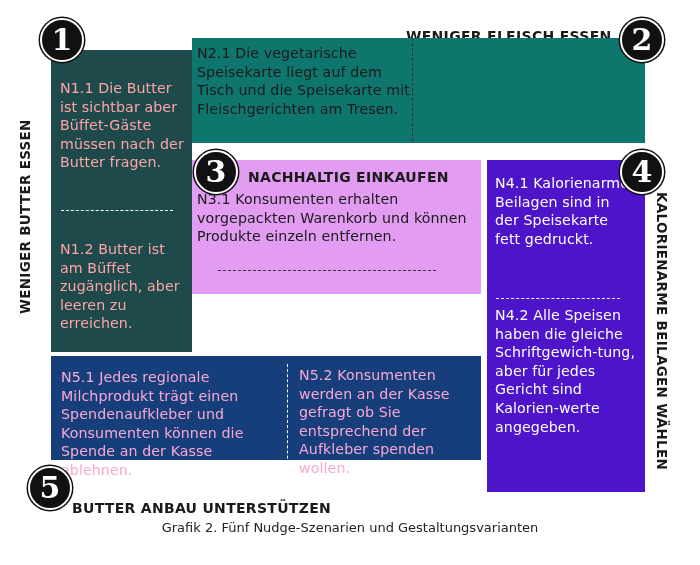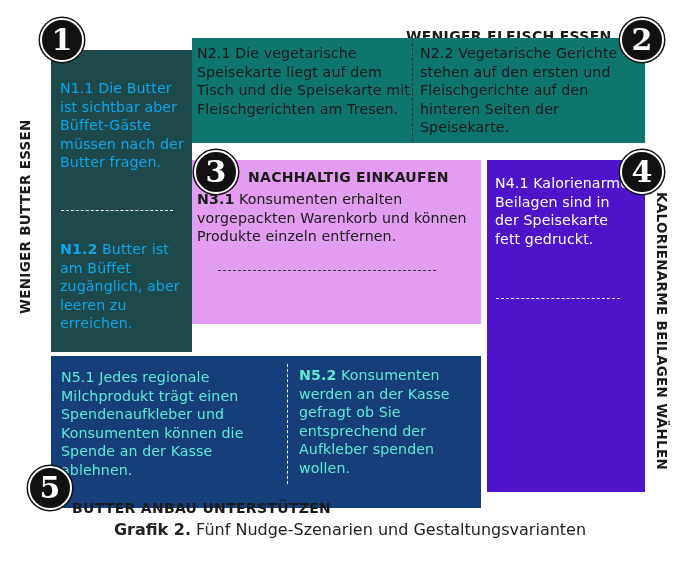--- a/index.html
+++ b/index.html
@@ -1,39 +1,39 @@
 <!DOCTYPE html>
 <html><head>
 <meta charset="utf-8">
 <style>
   html, body { margin:0; padding:0; background:#ffffff; }
   body { width:700px; height:565px; position:relative; overflow:hidden;
          font-family:"DejaVu Sans","Liberation Sans",sans-serif; }
   .box { position:absolute; box-sizing:border-box; }
   .txt { font-size:14.2px; line-height:18.6px; letter-spacing:0.1px; }
-  b { font-weight:bold; }
-  #n1 { left:51px; top:50px; width:141px; height:302px; background:#1f4a4c; color:#0ea5e9; }
+  b { font-weight:normal; }
+  #n1 { left:51px; top:50px; width:141px; height:302px; background:#1f4a4c; color:#fca5a5; }
   #n2 { left:192px; top:38px; width:453px; height:105px; background:#0f766e; color:#1a1a1a; }
-  #n3 { left:192px; top:160px; width:289px; height:164px; background:#e29cf1; color:#1a1a1a; }
+  #n3 { left:192px; top:160px; width:289px; height:134px; background:#e29cf1; color:#1a1a1a; }
   #n4 { left:487px; top:160px; width:158px; height:332px; background:#4d14c9; color:#ffffff; }
-  #n5 { left:51px; top:356px; width:430px; height:152px; background:#153e7a; color:#5eead4; }
+  #n5 { left:51px; top:356px; width:430px; height:104px; background:#153e7a; color:#f9a8d4; }
   .badge { position:absolute; width:40px; height:40px; border-radius:50%;
            background:#111; border:2px solid #ffffff; box-shadow:0 0 0 1.5px #111;
            color:#fff; font-family:"DejaVu Serif","Liberation Serif",serif;
            font-weight:bold; font-size:30px; line-height:40px; text-align:center; z-index:5; }
   .heading { position:absolute; font-weight:bold; font-size:14px; color:#1a1a1a; letter-spacing:0.3px; white-space:nowrap; }
   .vert-left { position:absolute; left:17px; top:92px; width:18px; height:250px;
                writing-mode:vertical-rl; transform:rotate(180deg);
                font-weight:bold; font-size:13.5px; color:#1a1a1a; letter-spacing:0.3px; text-align:center; white-space:nowrap; }
   .vert-right { position:absolute; left:652px; top:192px; width:18px; height:300px;
                writing-mode:vertical-rl;
                font-weight:bold; font-size:13.5px; color:#1a1a1a; letter-spacing:0.3px; text-align:left; white-space:nowrap; }
   .dash-h { border-top:1.5px dashed currentColor; height:0; position:absolute; }
   .dash-v { border-left:1.5px dashed currentColor; width:0; position:absolute; }
-  .caption { position:absolute; left:0; width:700px; top:520px; text-align:center; font-size:16px; color:#222; }
+  .caption { position:absolute; left:0; width:700px; top:520px; text-align:center; font-size:13px; color:#222; }
   .p { position:absolute; margin:0; }
 </style>
 </head>
 <body>
 
 <div class="vert-left">WENIGER BUTTER ESSEN</div>
 <div class="badge" style="left:40px; top:18px;">1</div>
 <div class="box" id="n1">
   <div class="p txt" style="left:9px; top:29px; width:132px;">
     <span>N1.1</span><span> Die Butter ist sichtbar aber Büffet-Gäste müssen nach der Butter fragen.</span>
@@ -44,41 +44,41 @@
   </div>
 </div>
 
 <div class="heading" style="left:406px; top:28px;">WENIGER FLEISCH ESSEN</div>
 <div class="badge" style="left:620px; top:18px;">2</div>
 <div class="box" id="n2">
   <div class="p txt" style="left:5px; top:6px; width:215px;">
     <span>N2.1</span><span> Die vegetarische Speisekarte liegt auf dem Tisch und die Speisekarte mit Fleischgerichten am Tresen.</span>
   </div>
   <div class="dash-v" style="left:220px; top:0px; height:103px; color:#333;"></div>
-  <div class="p txt" style="left:228px; top:6px; width:225px;">
-    <span>N2.2</span><span> Vegetarische Gerichte stehen auf den ersten und Fleischgerichte auf den hinteren Seiten der Speisekarte.</span>
-  </div>
 </div>
 
 <div class="badge" style="left:194px; top:150px;">3</div>
 <div class="box" id="n3">
   <div class="heading" style="left:56px; top:9px;">NACHHALTIG EINKAUFEN</div>
   <div class="p txt" style="left:5px; top:30px; width:282px;">
     <b>N3.1</b><span> Konsumenten erhalten vorgepackten Warenkorb und können Produkte einzeln entfernen.</span>
   </div>
   <div class="dash-h" style="left:26px; top:110px; width:218px; color:#333;"></div>
 </div>
 
 <div class="badge" style="left:620px; top:150px;">4</div>
 <div class="vert-right">KALORIENARME BEILAGEN WÄHLEN</div>
 <div class="box" id="n4">
   <div class="p txt" style="left:8px; top:14px; width:136px;">
     <span>N4.1</span><span> Kalorienarme Beilagen sind in der Speisekarte fett gedruckt.</span>
   </div>
   <div class="dash-h" style="left:9px; top:138px; width:124px; color:#ffffff;"></div>
+  <div class="p txt" style="left:8px; top:146px; width:142px;">
+    <b>N4.2</b><span> Alle Speisen haben die gleiche Schriftgewich-tung, aber für jedes Gericht sind Kalorien-werte angegeben.</span>
+  </div>
 </div>
 
 <div class="box" id="n5">
   <div class="p txt" style="left:10px; top:12px; width:225px;">
     <span>N5.1</span><span> Jedes regionale Milchprodukt trägt einen Spendenaufkleber und Konsumenten können die Spende an der Kasse ablehnen.</span>
   </div>
   <div class="dash-v" style="left:236px; top:8px; height:120px; color:#ffffff;"></div>
   <div class="p txt" style="left:248px; top:10px; width:180px;">
     <b>N5.2</b><span> Konsumenten werden an der Kasse gefragt ob Sie entsprechend der Aufkleber spenden wollen.</span>
   </div>

